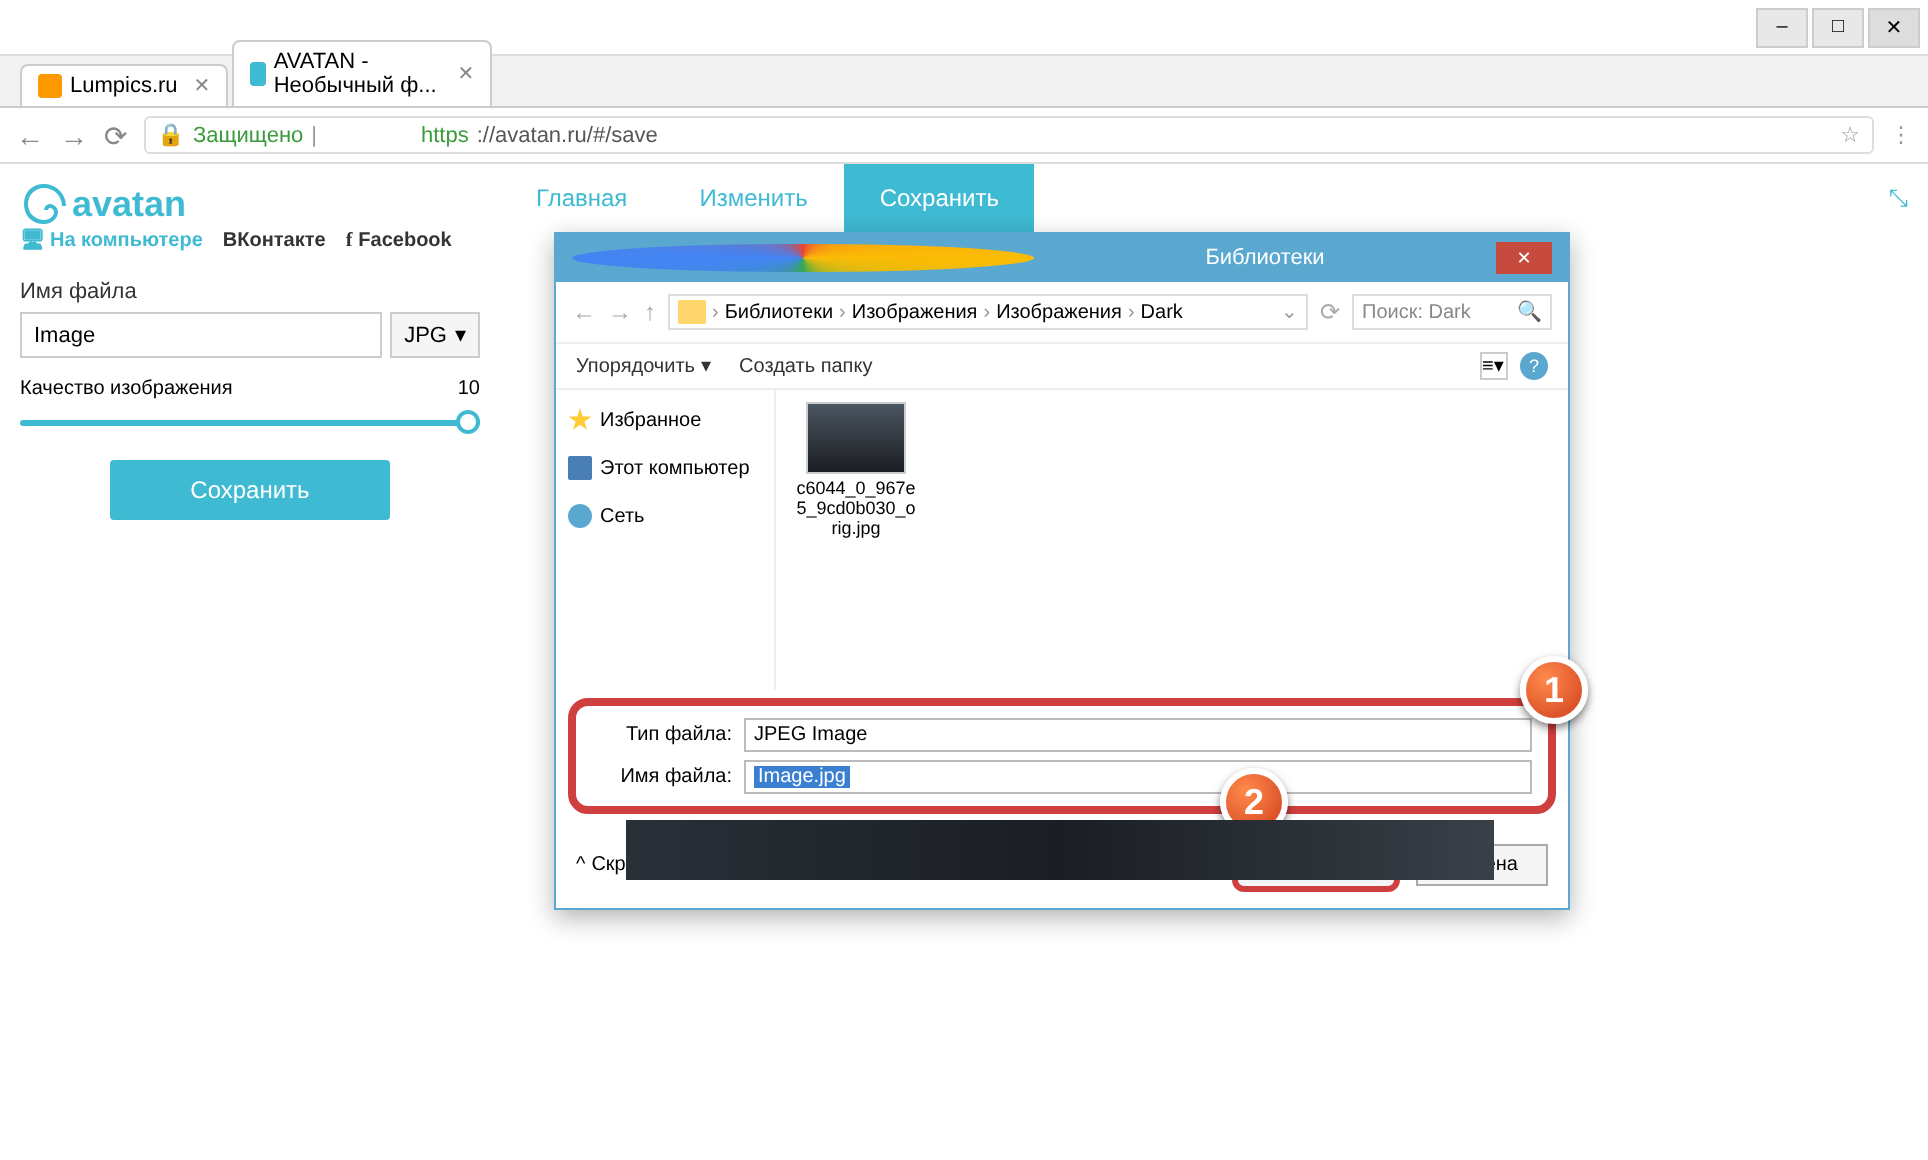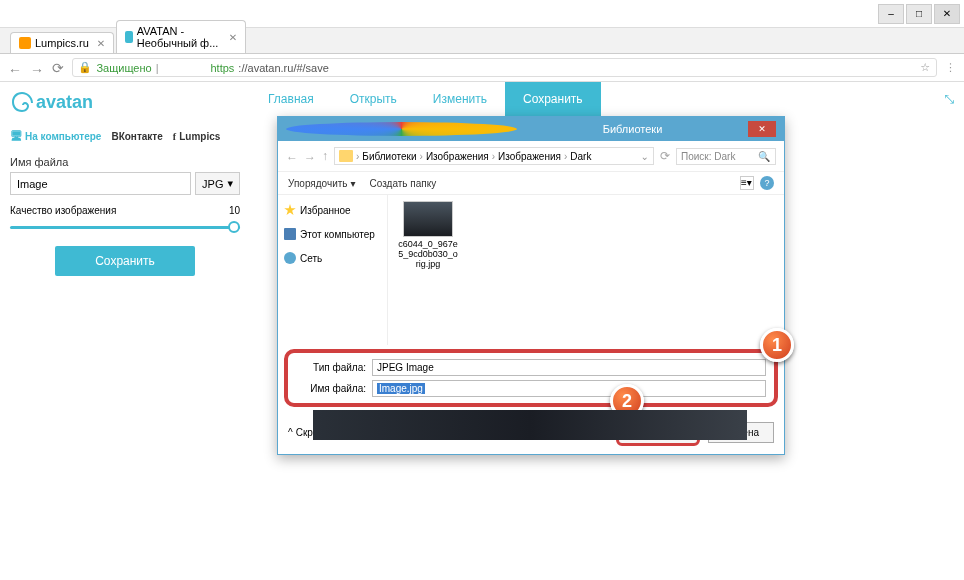--- a/index.html
+++ b/index.html
@@ -21,21 +21,21 @@
 .addr-bar { height: 28px; display: flex; align-items: center; padding: 0 8px; border-bottom: 1px solid #ddd; gap: 8px; }
 .nav-arrow { color: #888; font-size: 14px; }
 .addr-input { flex: 1; display: flex; align-items: center; gap: 4px; border: 1px solid #ddd; border-radius: 3px; padding: 2px 6px; font-size: 11px; }
 .lock-info { color: #3a9b3a; }
 .url-proto { color: #3a9b3a; margin-left: 48px; }
 .url-rest { color: #555; }
 
 
 .page { display: flex; height: calc(100% - 82px); background: #fff; }
 .left-col { width: 250px; padding: 8px 10px; }
-.logo { display: flex; align-items: center; gap: 2px; color: #3fbad3; font-size: 18px; font-weight: bold; margin-bottom: 16px; }
+.logo { display: flex; align-items: center; gap: 2px; color: #3fbad3; font-size: 18px; font-weight: bold; margin-bottom: 0; }
 .logo-swirl { width: 24px; height: 24px; }
 .share-row { display: flex; gap: 10px; font-size: 10px; margin-bottom: 14px; align-items: center; }
 .share-item { display: flex; align-items: center; gap: 3px; color: #333; font-weight: bold; }
 .share-item.active { color: #3fbad3; font-weight: bold; }
 .share-icon { width: 12px; height: 12px; display: inline-block; }
 
 .field-label { font-size: 11px; margin-bottom: 4px; color: #333; }
 .filename-row { display: flex; gap: 4px; margin-bottom: 10px; }
 .filename-input { flex: 1; border: 1px solid #ccc; padding: 4px 6px; font-size: 11px; }
 .format-sel { border: 1px solid #ccc; padding: 4px 6px; font-size: 11px; display: flex; align-items: center; gap: 4px; background: #f5f5f5; }
@@ -151,21 +151,21 @@
     <div class="share-row">
       <div class="share-item active">
         <span class="share-icon">🖥</span>
         <span>На компьютере</span>
       </div>
       <div class="share-item">
         <span>ВКонтакте</span>
       </div>
       <div class="share-item">
         <b style="font-family:serif">f</b>
-        <span>Lumpics</span>
+        <span>Facebook</span>
       </div>
     </div>
     <div class="field-label">Имя файла</div>
     <div class="filename-row">
       <input class="filename-input" value="Image" style="">
       <div class="format-sel">
         <span>JPG</span>
         <span>▾</span>
       </div>
     </div>
@@ -176,21 +176,20 @@
     <div class="slider">
       <div class="slider-track"></div>
       <div class="slider-thumb"></div>
     </div>
     <button class="save-btn">Сохранить</button>
   </div>
 
   <div class="right-col">
     <div class="top-tabs">
       <div class="top-tab">Главная</div>
-      <div class="top-tab">Открыть</div>
       <div class="top-tab">Изменить</div>
       <div class="top-tab active">Сохранить</div>
     </div>
     <span class="expand-icon">⤡</span>
   </div>
 </div>
 
 <div class="dialog">
   <div class="dialog-title">
     <span style="width:14px;height:14px;background:conic-gradient(#ea4335,#fbbc05,#34a853,#4285f4,#ea4335);border-radius:50%;"></span>

